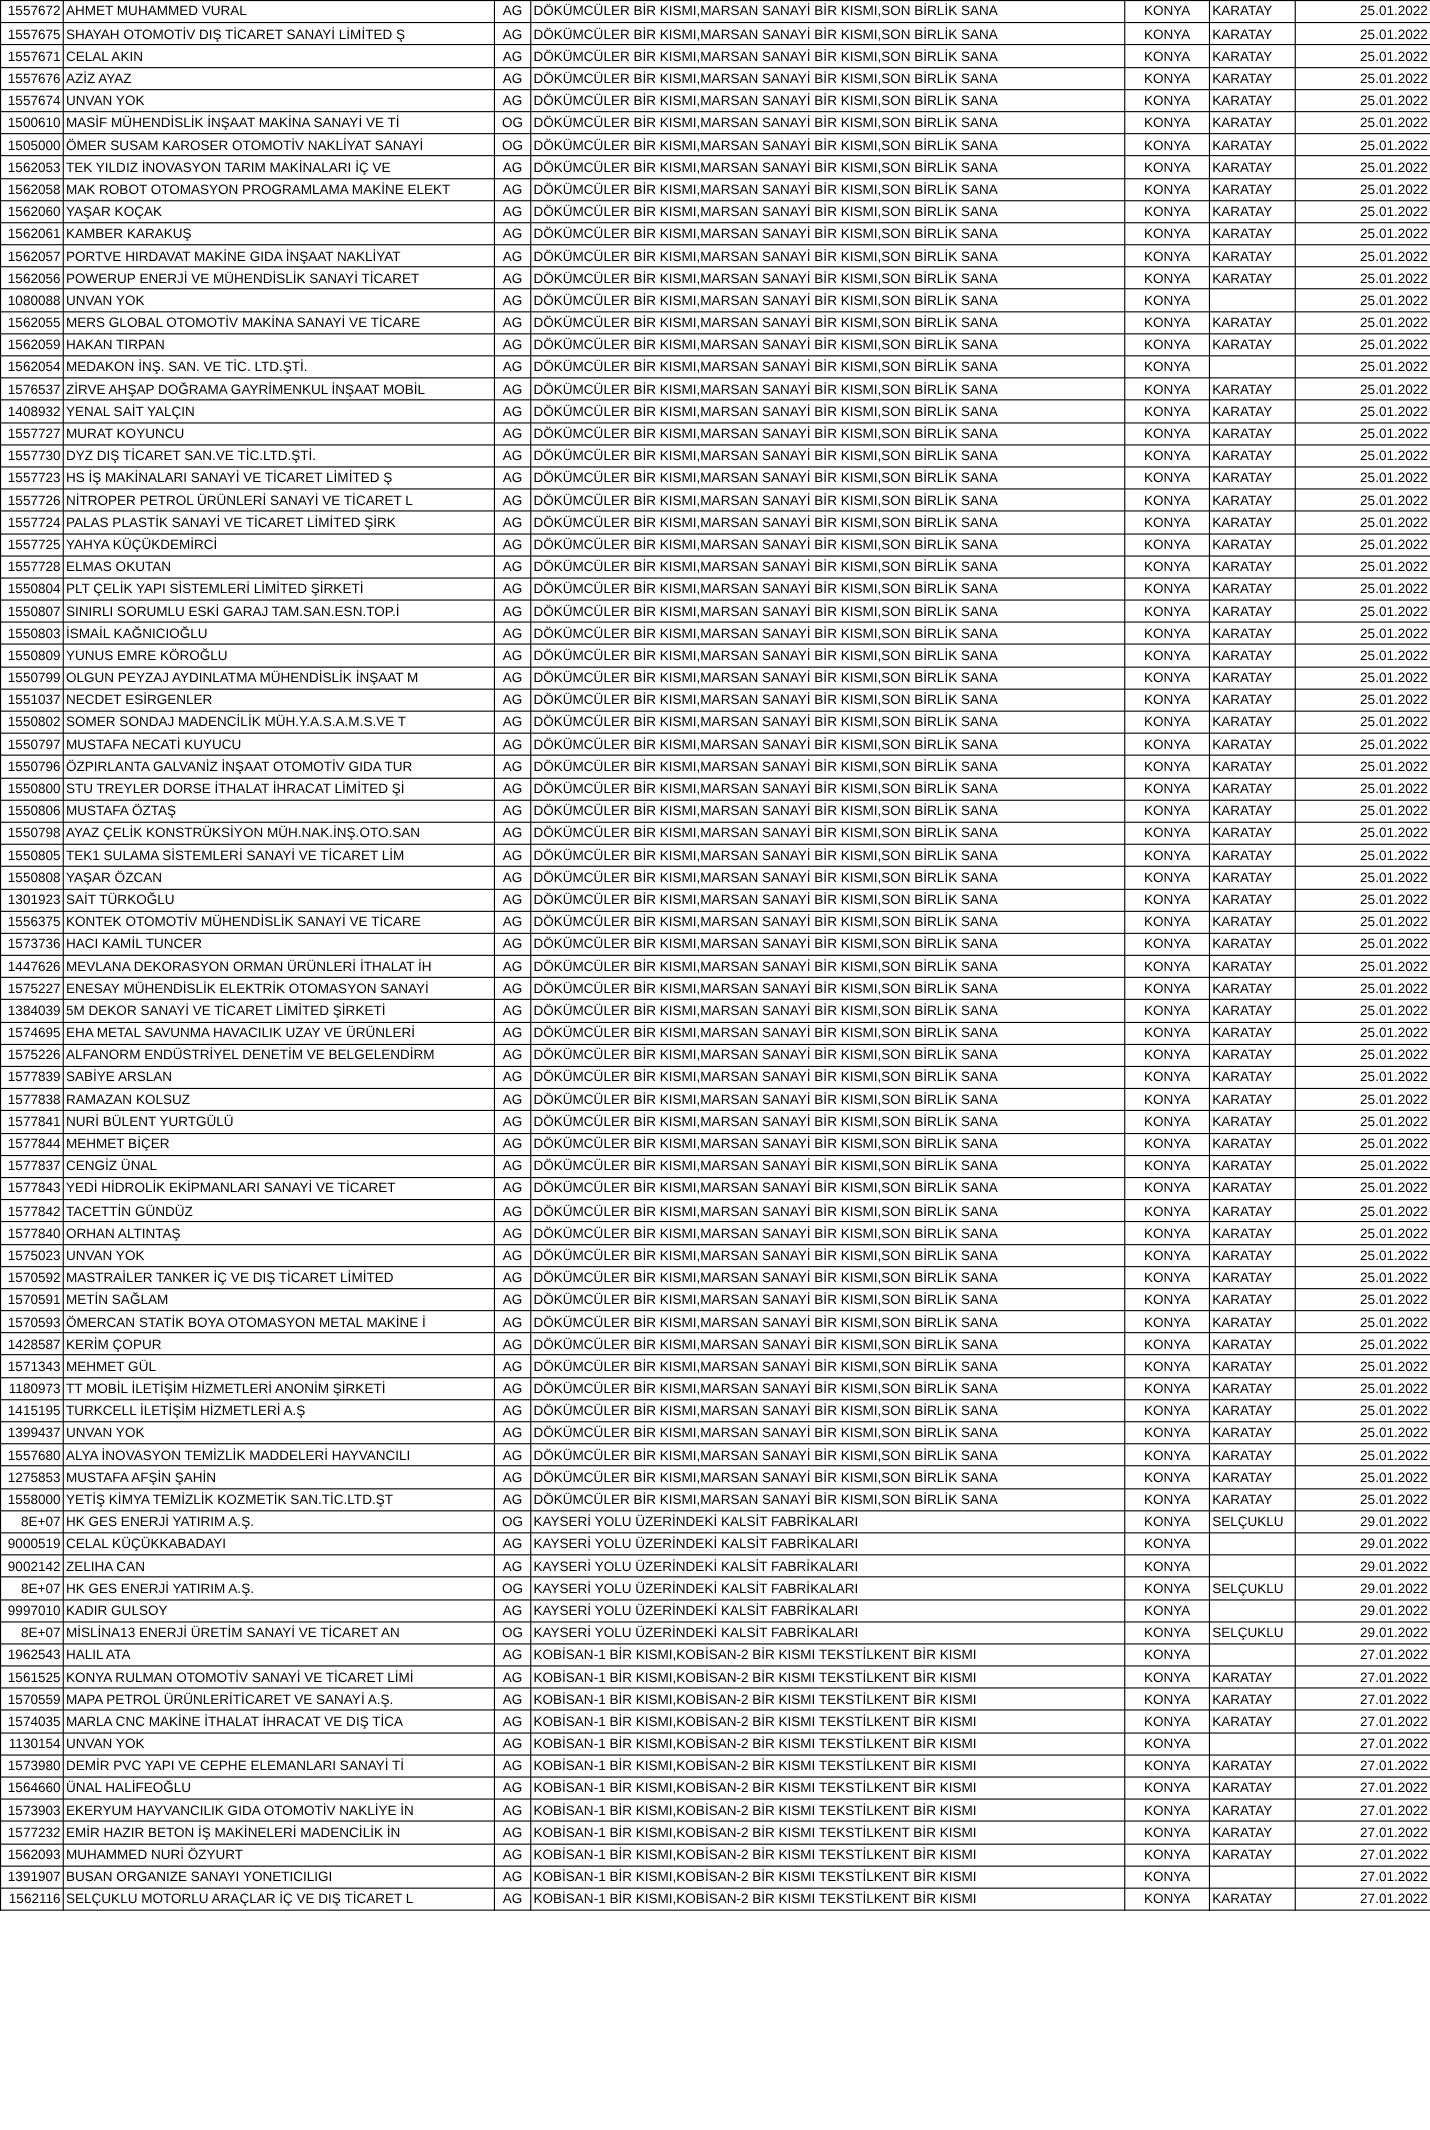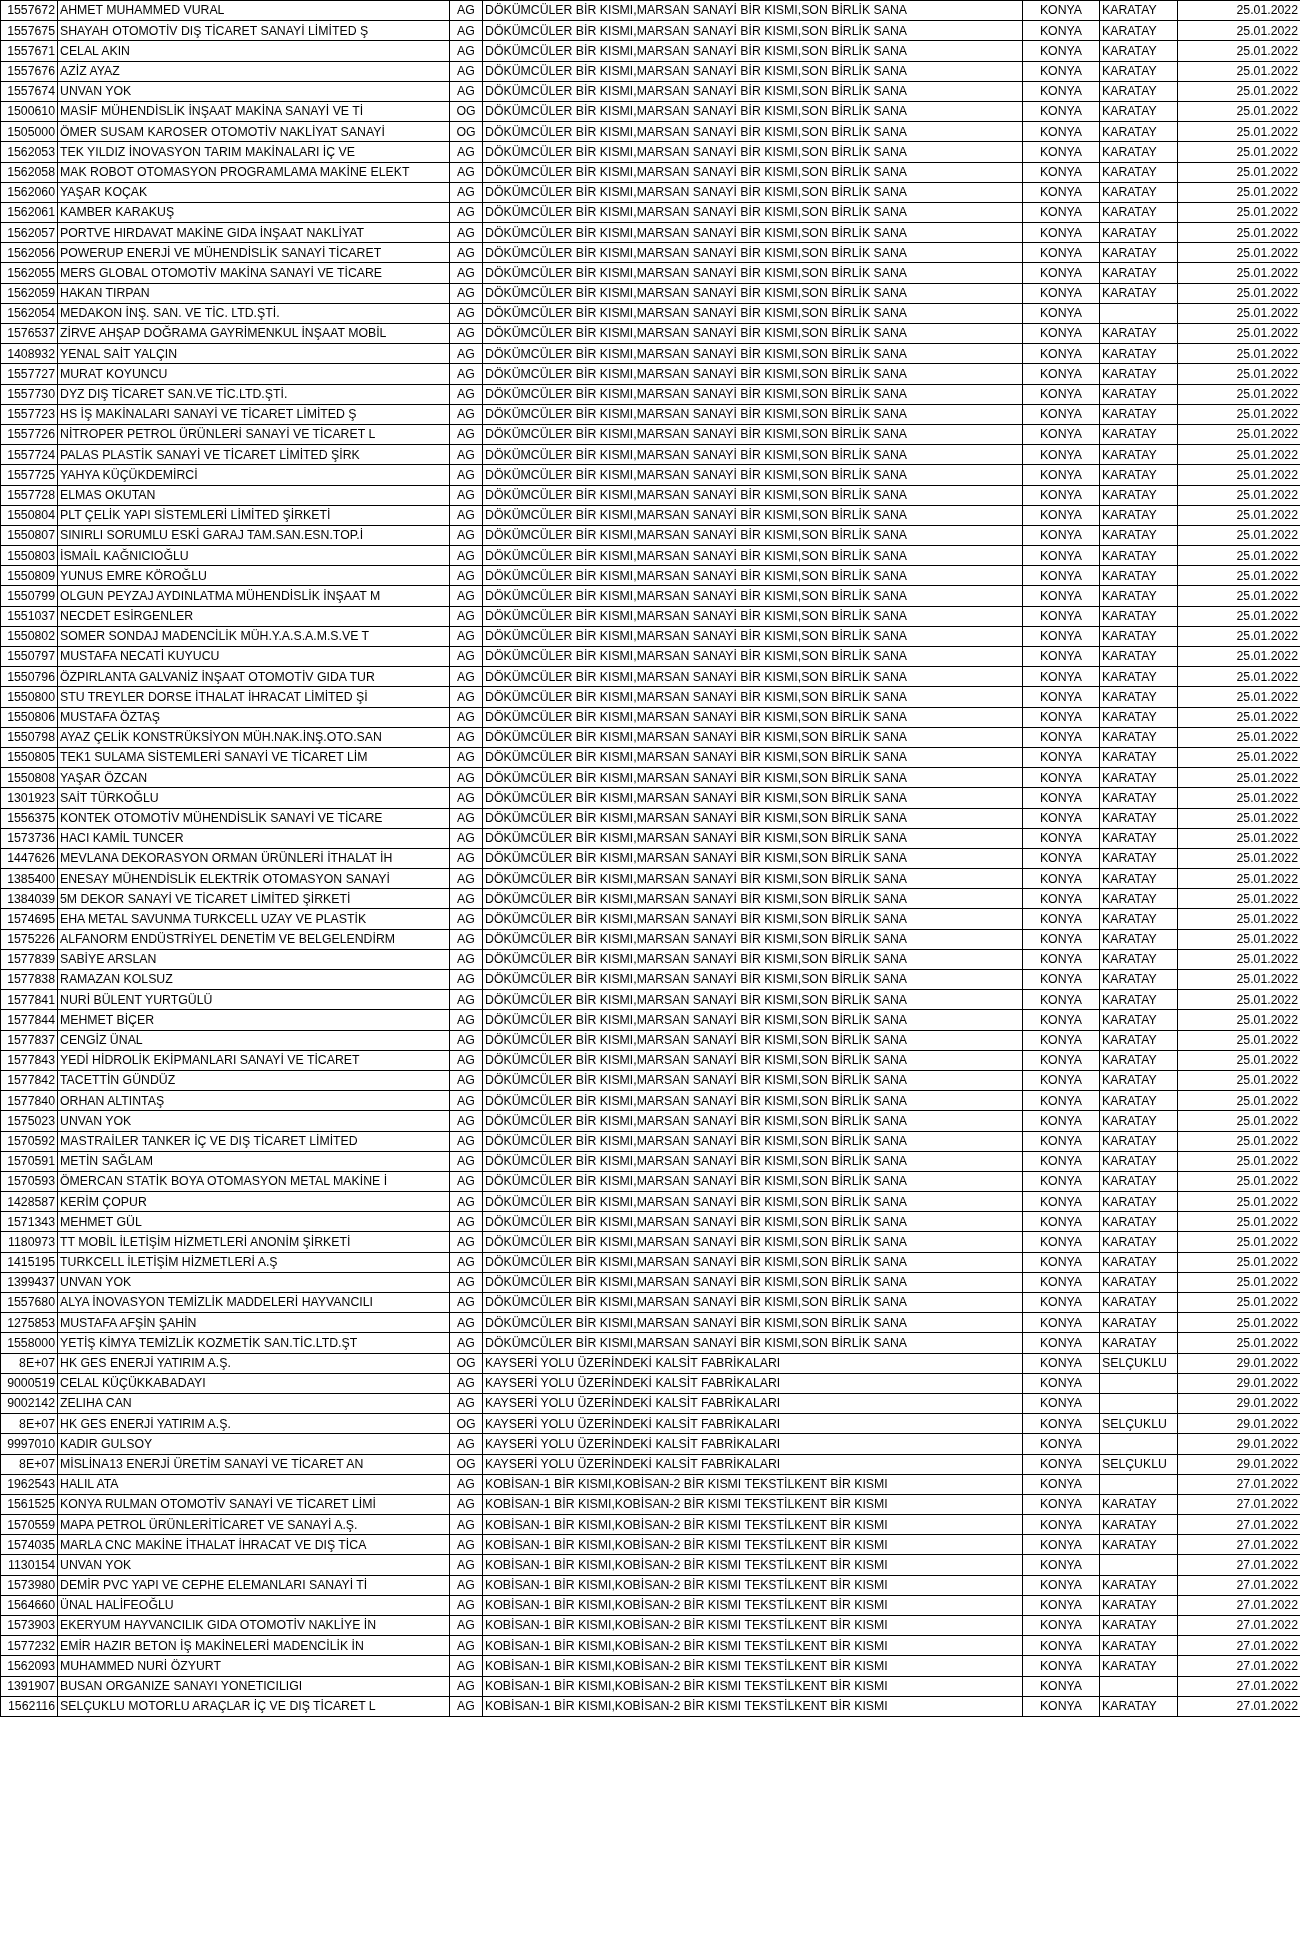--- a/index.html
+++ b/index.html
@@ -197,20 +197,29 @@
         <tr>
           <td class="id">1562056</td>
           <td class="name">POWERUP ENERJİ VE MÜHENDİSLİK SANAYİ TİCARET</td>
           <td class="ger">AG</td>
           <td class="area">DÖKÜMCÜLER BİR KISMI,MARSAN SANAYİ BİR KISMI,SON BİRLİK SANA</td>
           <td class="il">KONYA</td>
           <td class="ilce">KARATAY</td>
           <td class="date">25.01.2022</td>
         </tr>
         <tr>
+          <td class="id">1080088</td>
+          <td class="name">UNVAN YOK</td>
+          <td class="ger">AG</td>
+          <td class="area">DÖKÜMCÜLER BİR KISMI,MARSAN SANAYİ BİR KISMI,SON BİRLİK SANA</td>
+          <td class="il">KONYA</td>
+          <td class="ilce"></td>
+          <td class="date">25.01.2022</td>
+        </tr>
+        <tr>
           <td class="id">1562055</td>
           <td class="name">MERS GLOBAL OTOMOTİV MAKİNA SANAYİ VE TİCARE</td>
           <td class="ger">AG</td>
           <td class="area">DÖKÜMCÜLER BİR KISMI,MARSAN SANAYİ BİR KISMI,SON BİRLİK SANA</td>
           <td class="il">KONYA</td>
           <td class="ilce">KARATAY</td>
           <td class="date">25.01.2022</td>
         </tr>
         <tr>
           <td class="id">1562059</td>
@@ -467,40 +476,40 @@
         <tr>
           <td class="id">1447626</td>
           <td class="name">MEVLANA DEKORASYON ORMAN ÜRÜNLERİ İTHALAT İH</td>
           <td class="ger">AG</td>
           <td class="area">DÖKÜMCÜLER BİR KISMI,MARSAN SANAYİ BİR KISMI,SON BİRLİK SANA</td>
           <td class="il">KONYA</td>
           <td class="ilce">KARATAY</td>
           <td class="date">25.01.2022</td>
         </tr>
         <tr>
-          <td class="id">1385400</td>
+          <td class="id">1575227</td>
           <td class="name">ENESAY MÜHENDİSLİK ELEKTRİK OTOMASYON SANAYİ</td>
           <td class="ger">AG</td>
           <td class="area">DÖKÜMCÜLER BİR KISMI,MARSAN SANAYİ BİR KISMI,SON BİRLİK SANA</td>
           <td class="il">KONYA</td>
           <td class="ilce">KARATAY</td>
           <td class="date">25.01.2022</td>
         </tr>
         <tr>
           <td class="id">1384039</td>
           <td class="name">5M DEKOR SANAYİ VE TİCARET LİMİTED ŞİRKETİ</td>
           <td class="ger">AG</td>
           <td class="area">DÖKÜMCÜLER BİR KISMI,MARSAN SANAYİ BİR KISMI,SON BİRLİK SANA</td>
           <td class="il">KONYA</td>
           <td class="ilce">KARATAY</td>
           <td class="date">25.01.2022</td>
         </tr>
         <tr>
           <td class="id">1574695</td>
-          <td class="name">EHA METAL SAVUNMA TURKCELL UZAY VE PLASTİK</td>
+          <td class="name">EHA METAL SAVUNMA HAVACILIK UZAY VE ÜRÜNLERİ</td>
           <td class="ger">AG</td>
           <td class="area">DÖKÜMCÜLER BİR KISMI,MARSAN SANAYİ BİR KISMI,SON BİRLİK SANA</td>
           <td class="il">KONYA</td>
           <td class="ilce">KARATAY</td>
           <td class="date">25.01.2022</td>
         </tr>
         <tr>
           <td class="id">1575226</td>
           <td class="name">ALFANORM ENDÜSTRİYEL DENETİM VE BELGELENDİRM</td>
           <td class="ger">AG</td>

